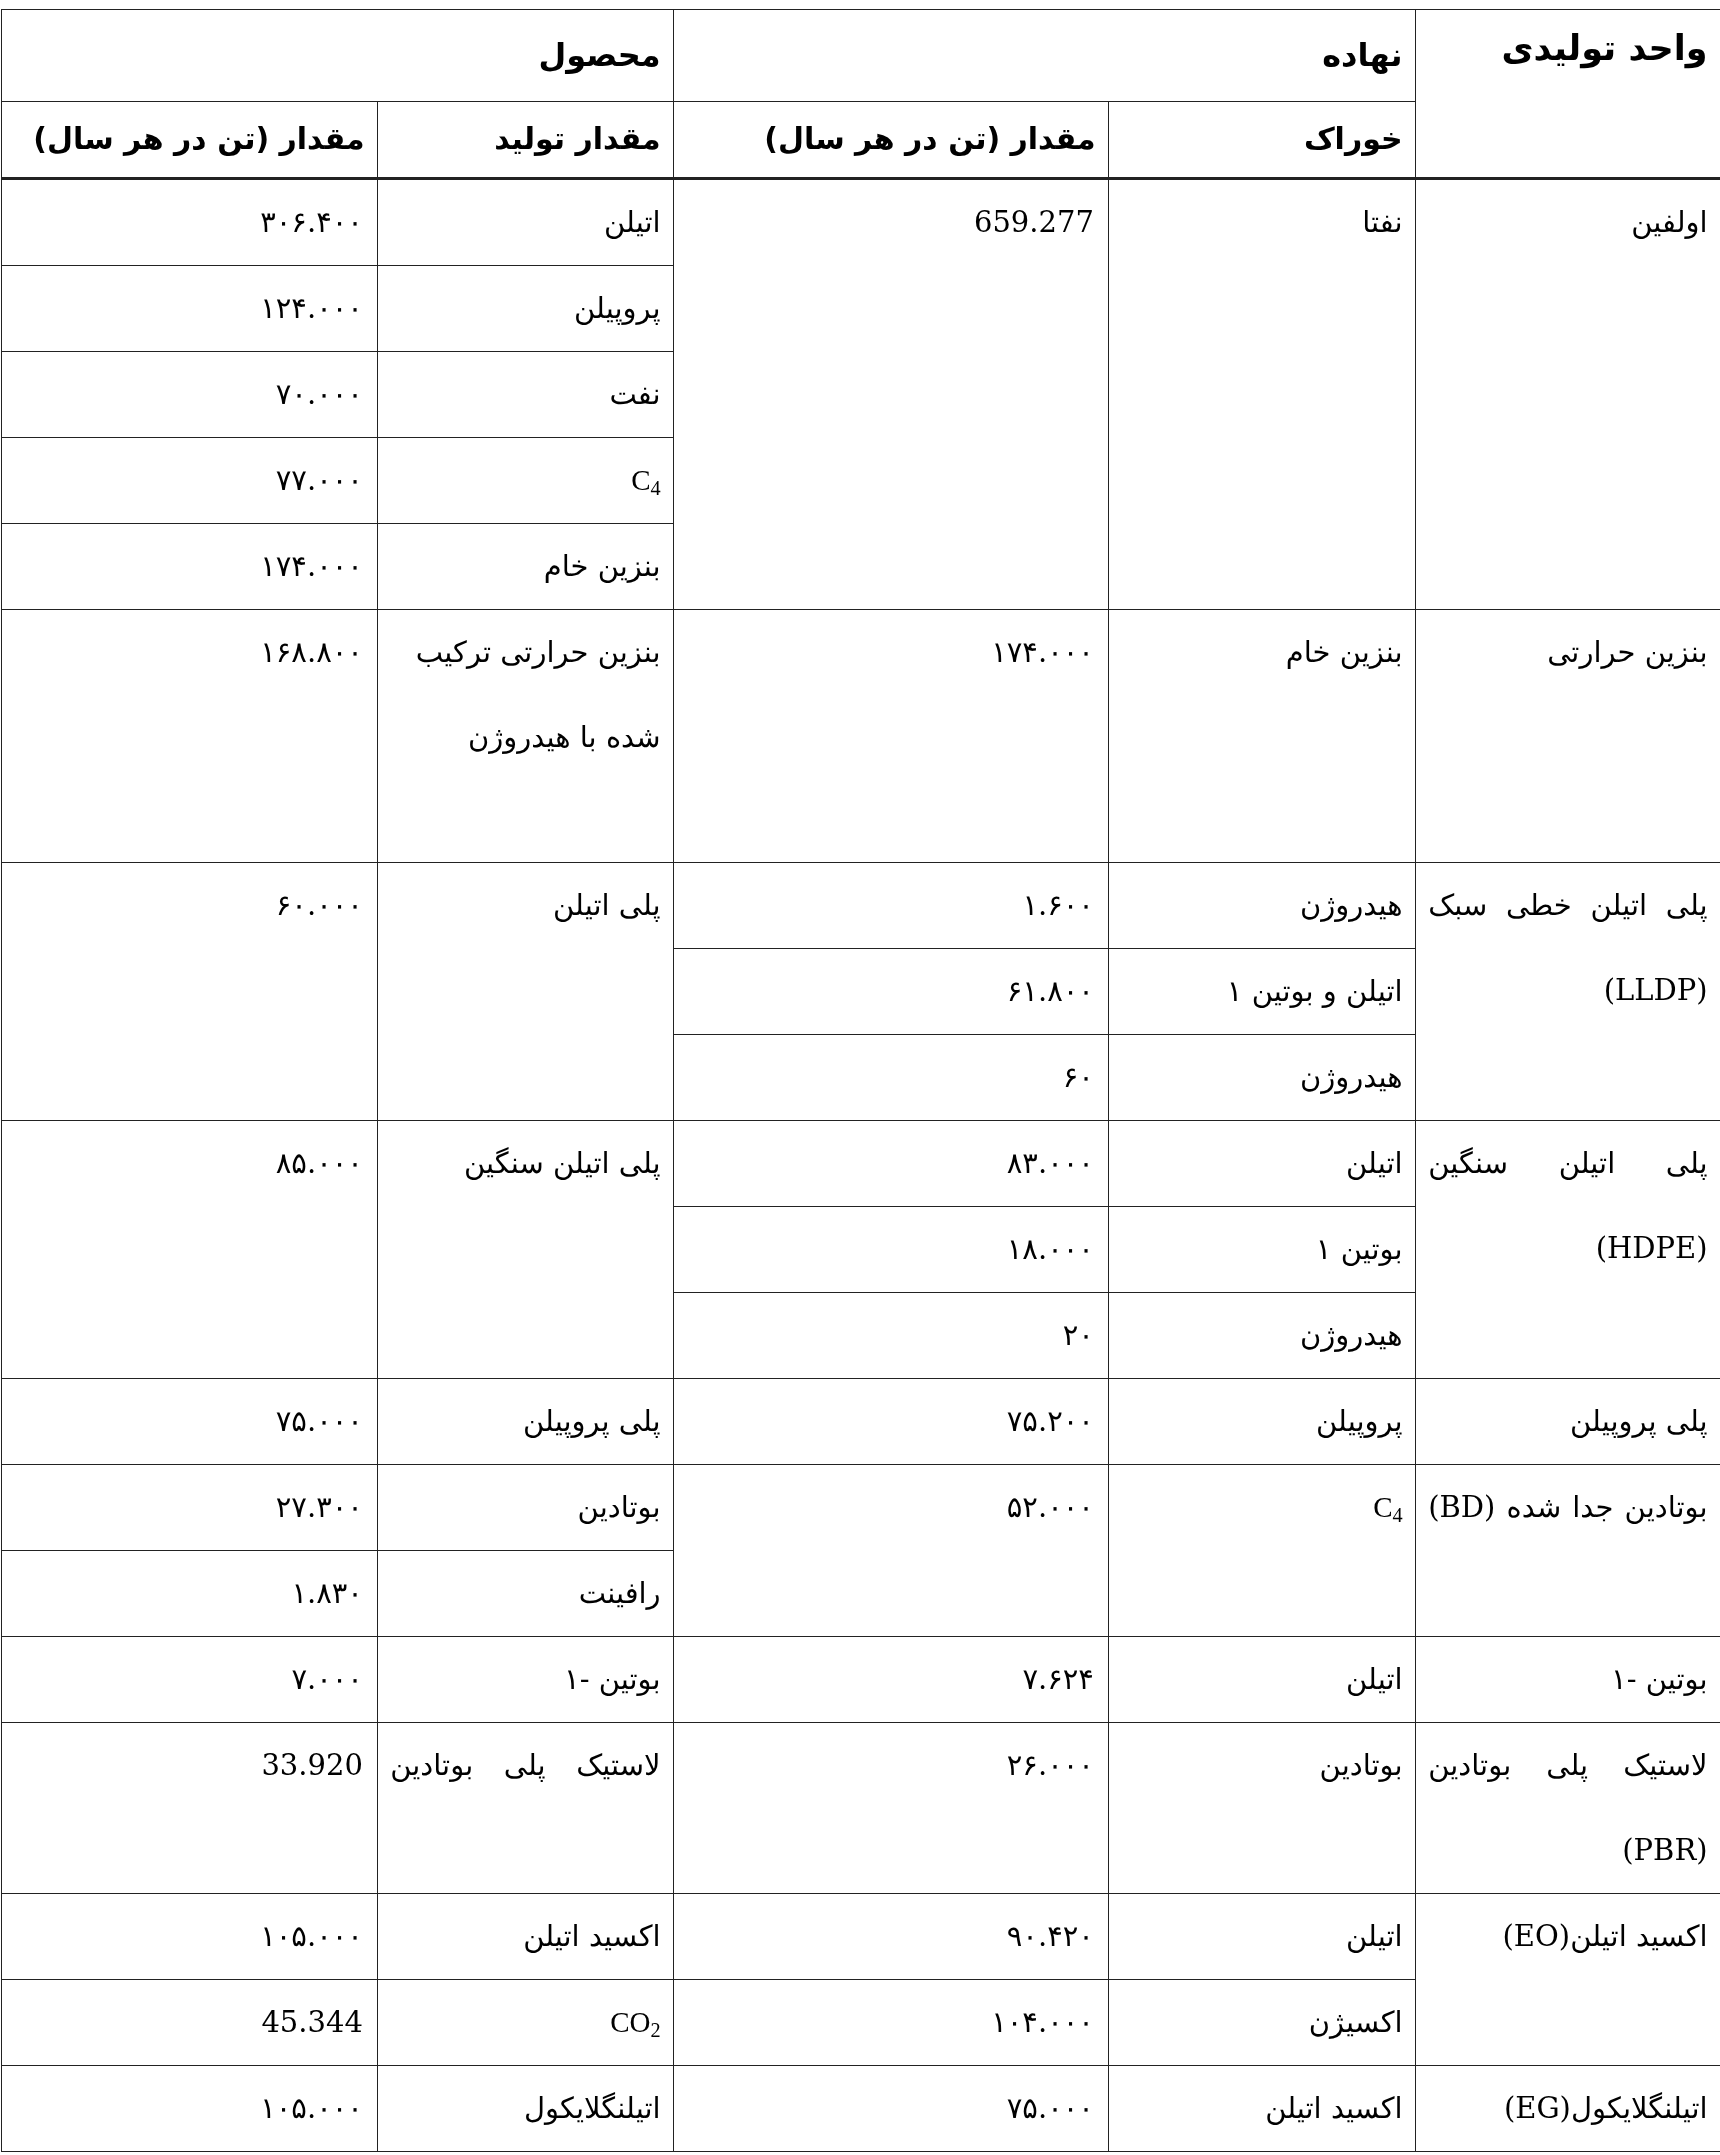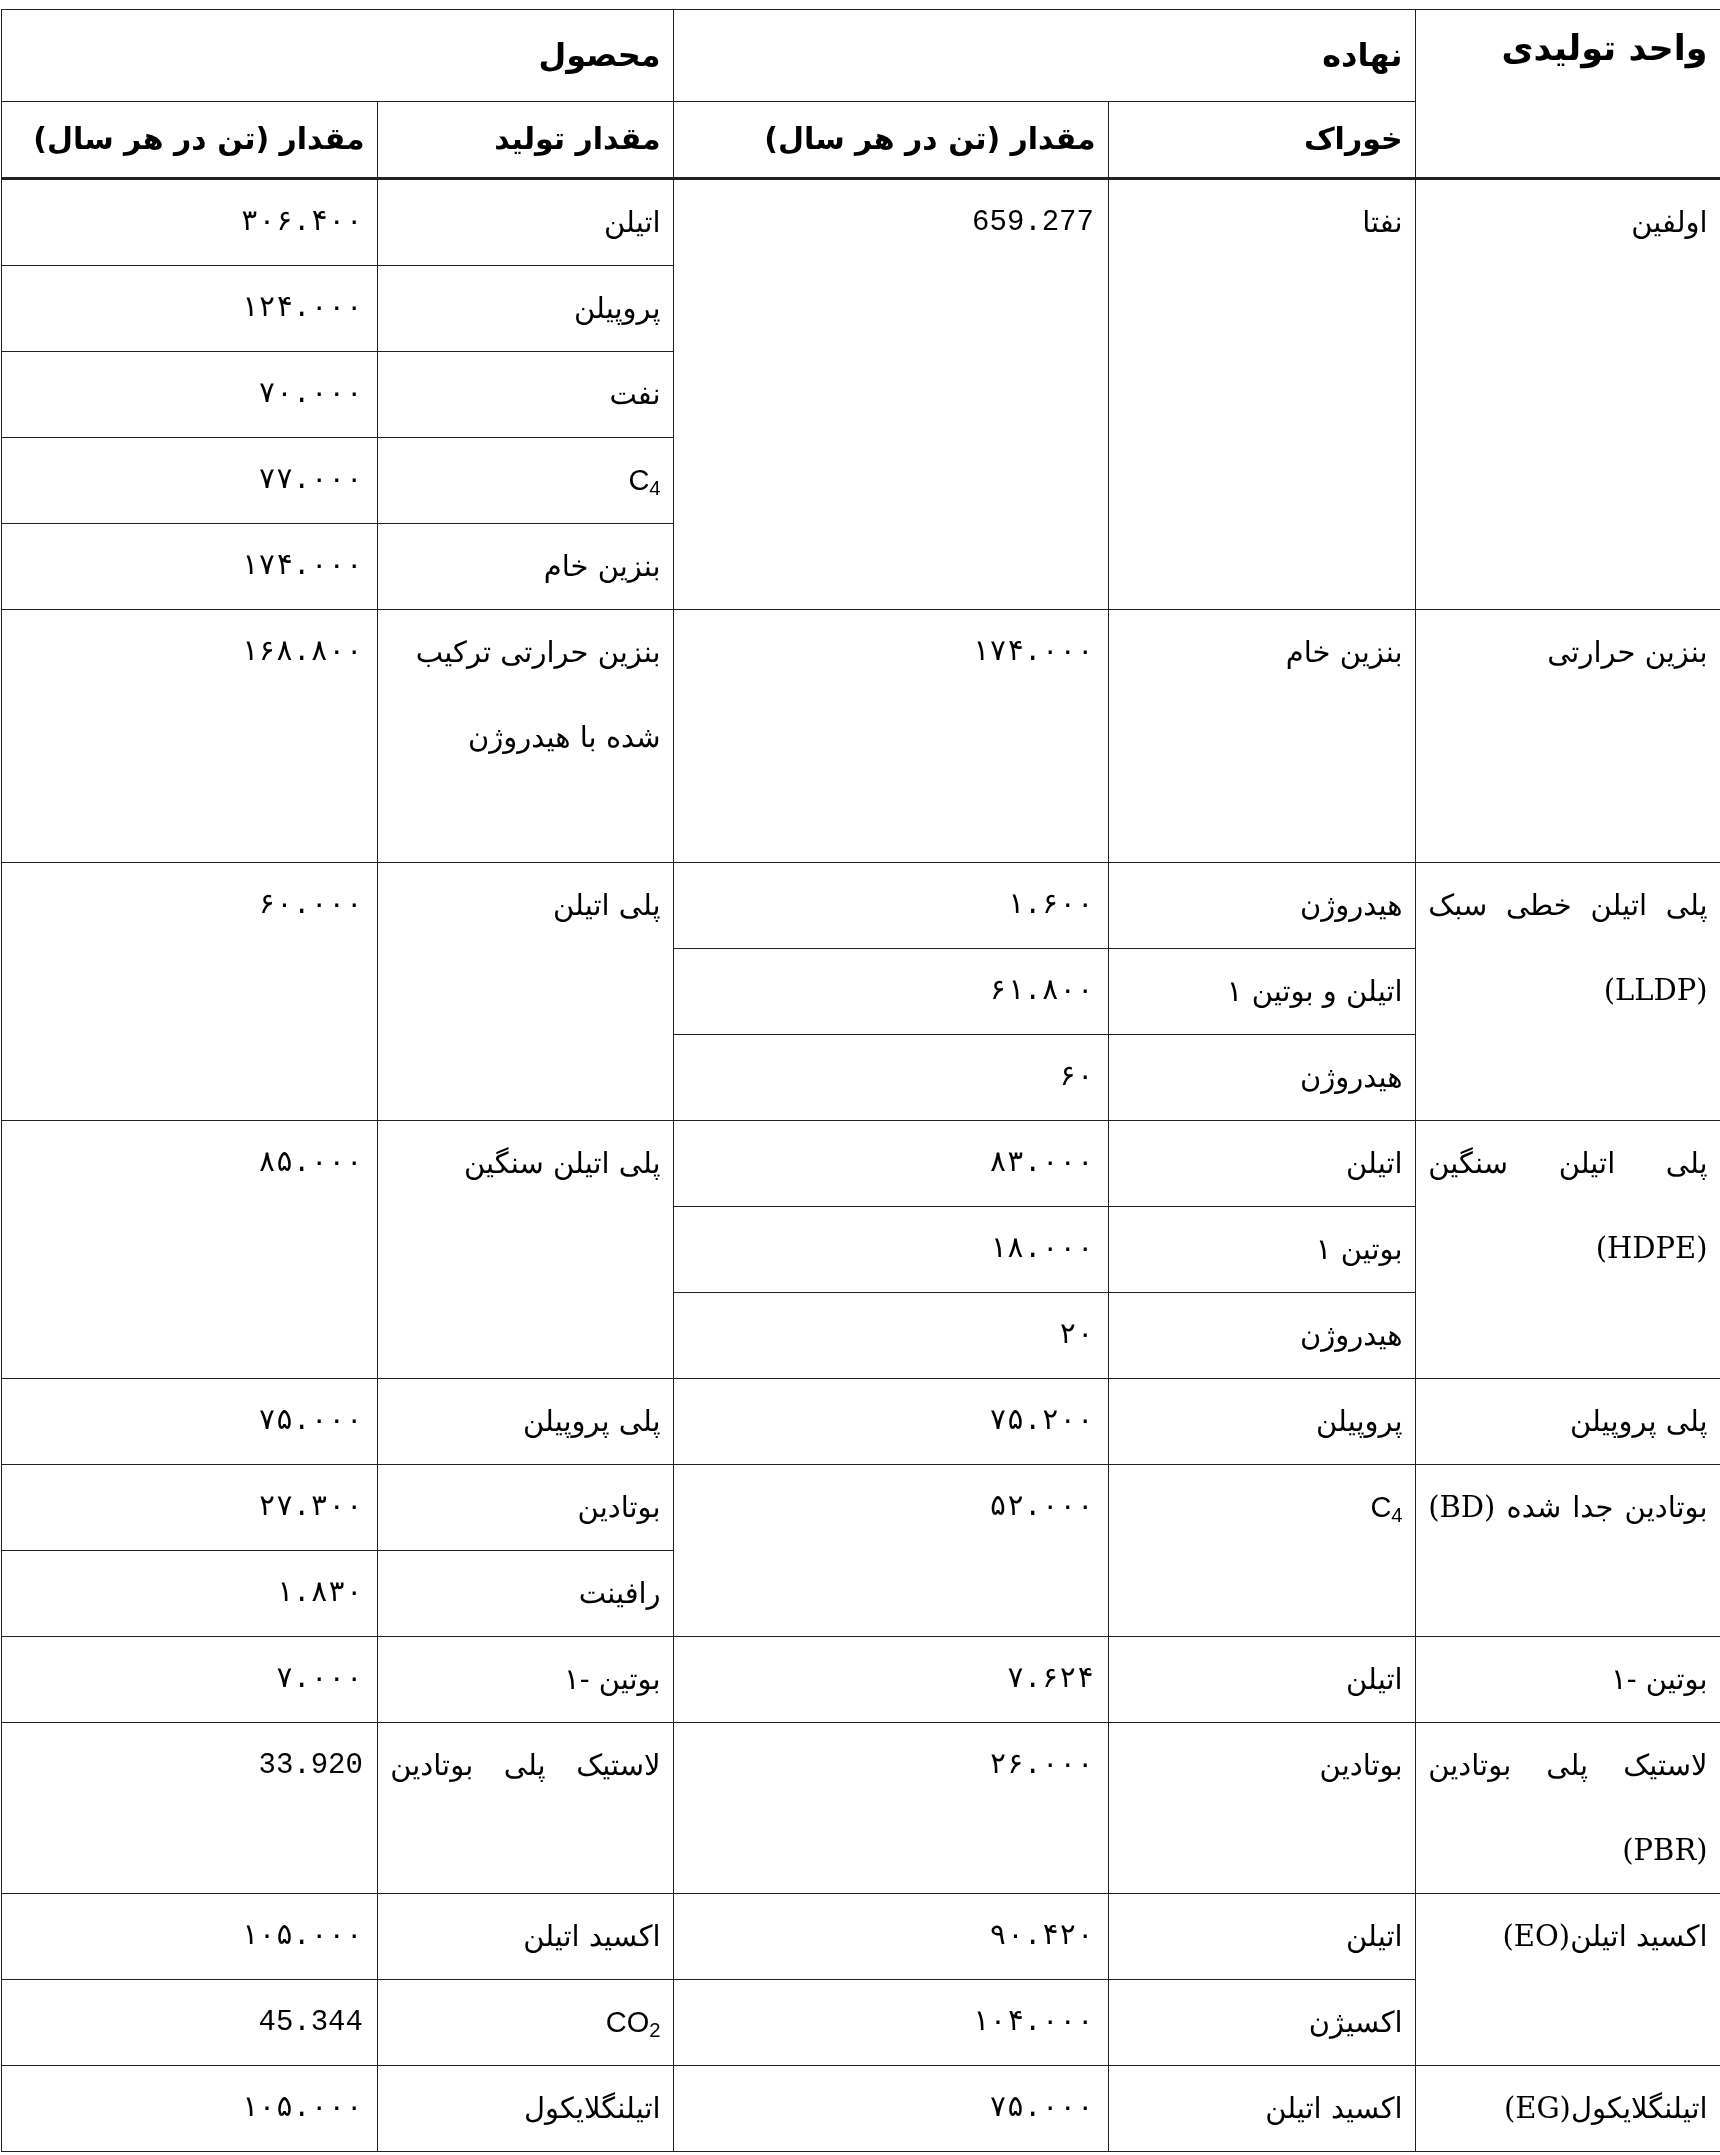--- a/index.html
+++ b/index.html
@@ -27,26 +27,26 @@
     font-weight: bold;
     vertical-align: middle;
     text-align: right;
     font-size: 32px;
     line-height: 1.2;
   }
   th.unit-head { vertical-align: top; padding-top: 17.6px; font-size: 35px; }
   tr.h1 th { height: 91px; }
   tr.h2 th { height: 75px; font-size: 30px; }
   thead tr:last-child th, thead tr.h1 th.unit-head { border-bottom: 3.5px solid #222; }
-  td.num { text-align: right; padding-right: 14px; font-family: Liberation Mono, monospace; }
+  td.num { text-align: right; padding-right: 14px; }
   td.multi { line-height: 85px; }
   td.justify { text-align: justify; text-align-last: justify; margin-top: 35px; }
   tr.r97 td { height: 82px; }
   sub { font-size: 0.7em; vertical-align: -0.25em; line-height: 0; }
-  .latin { font-family: Liberation Sans, sans-serif; }
+  .latin { font-family: Liberation Serif, serif; }
 </style>
 </head>
 <body>
 
 <div class="wrap">
 <table>
   <colgroup>
     <col style="width:305px">
     <col style="width:307px">
     <col style="width:435px">

